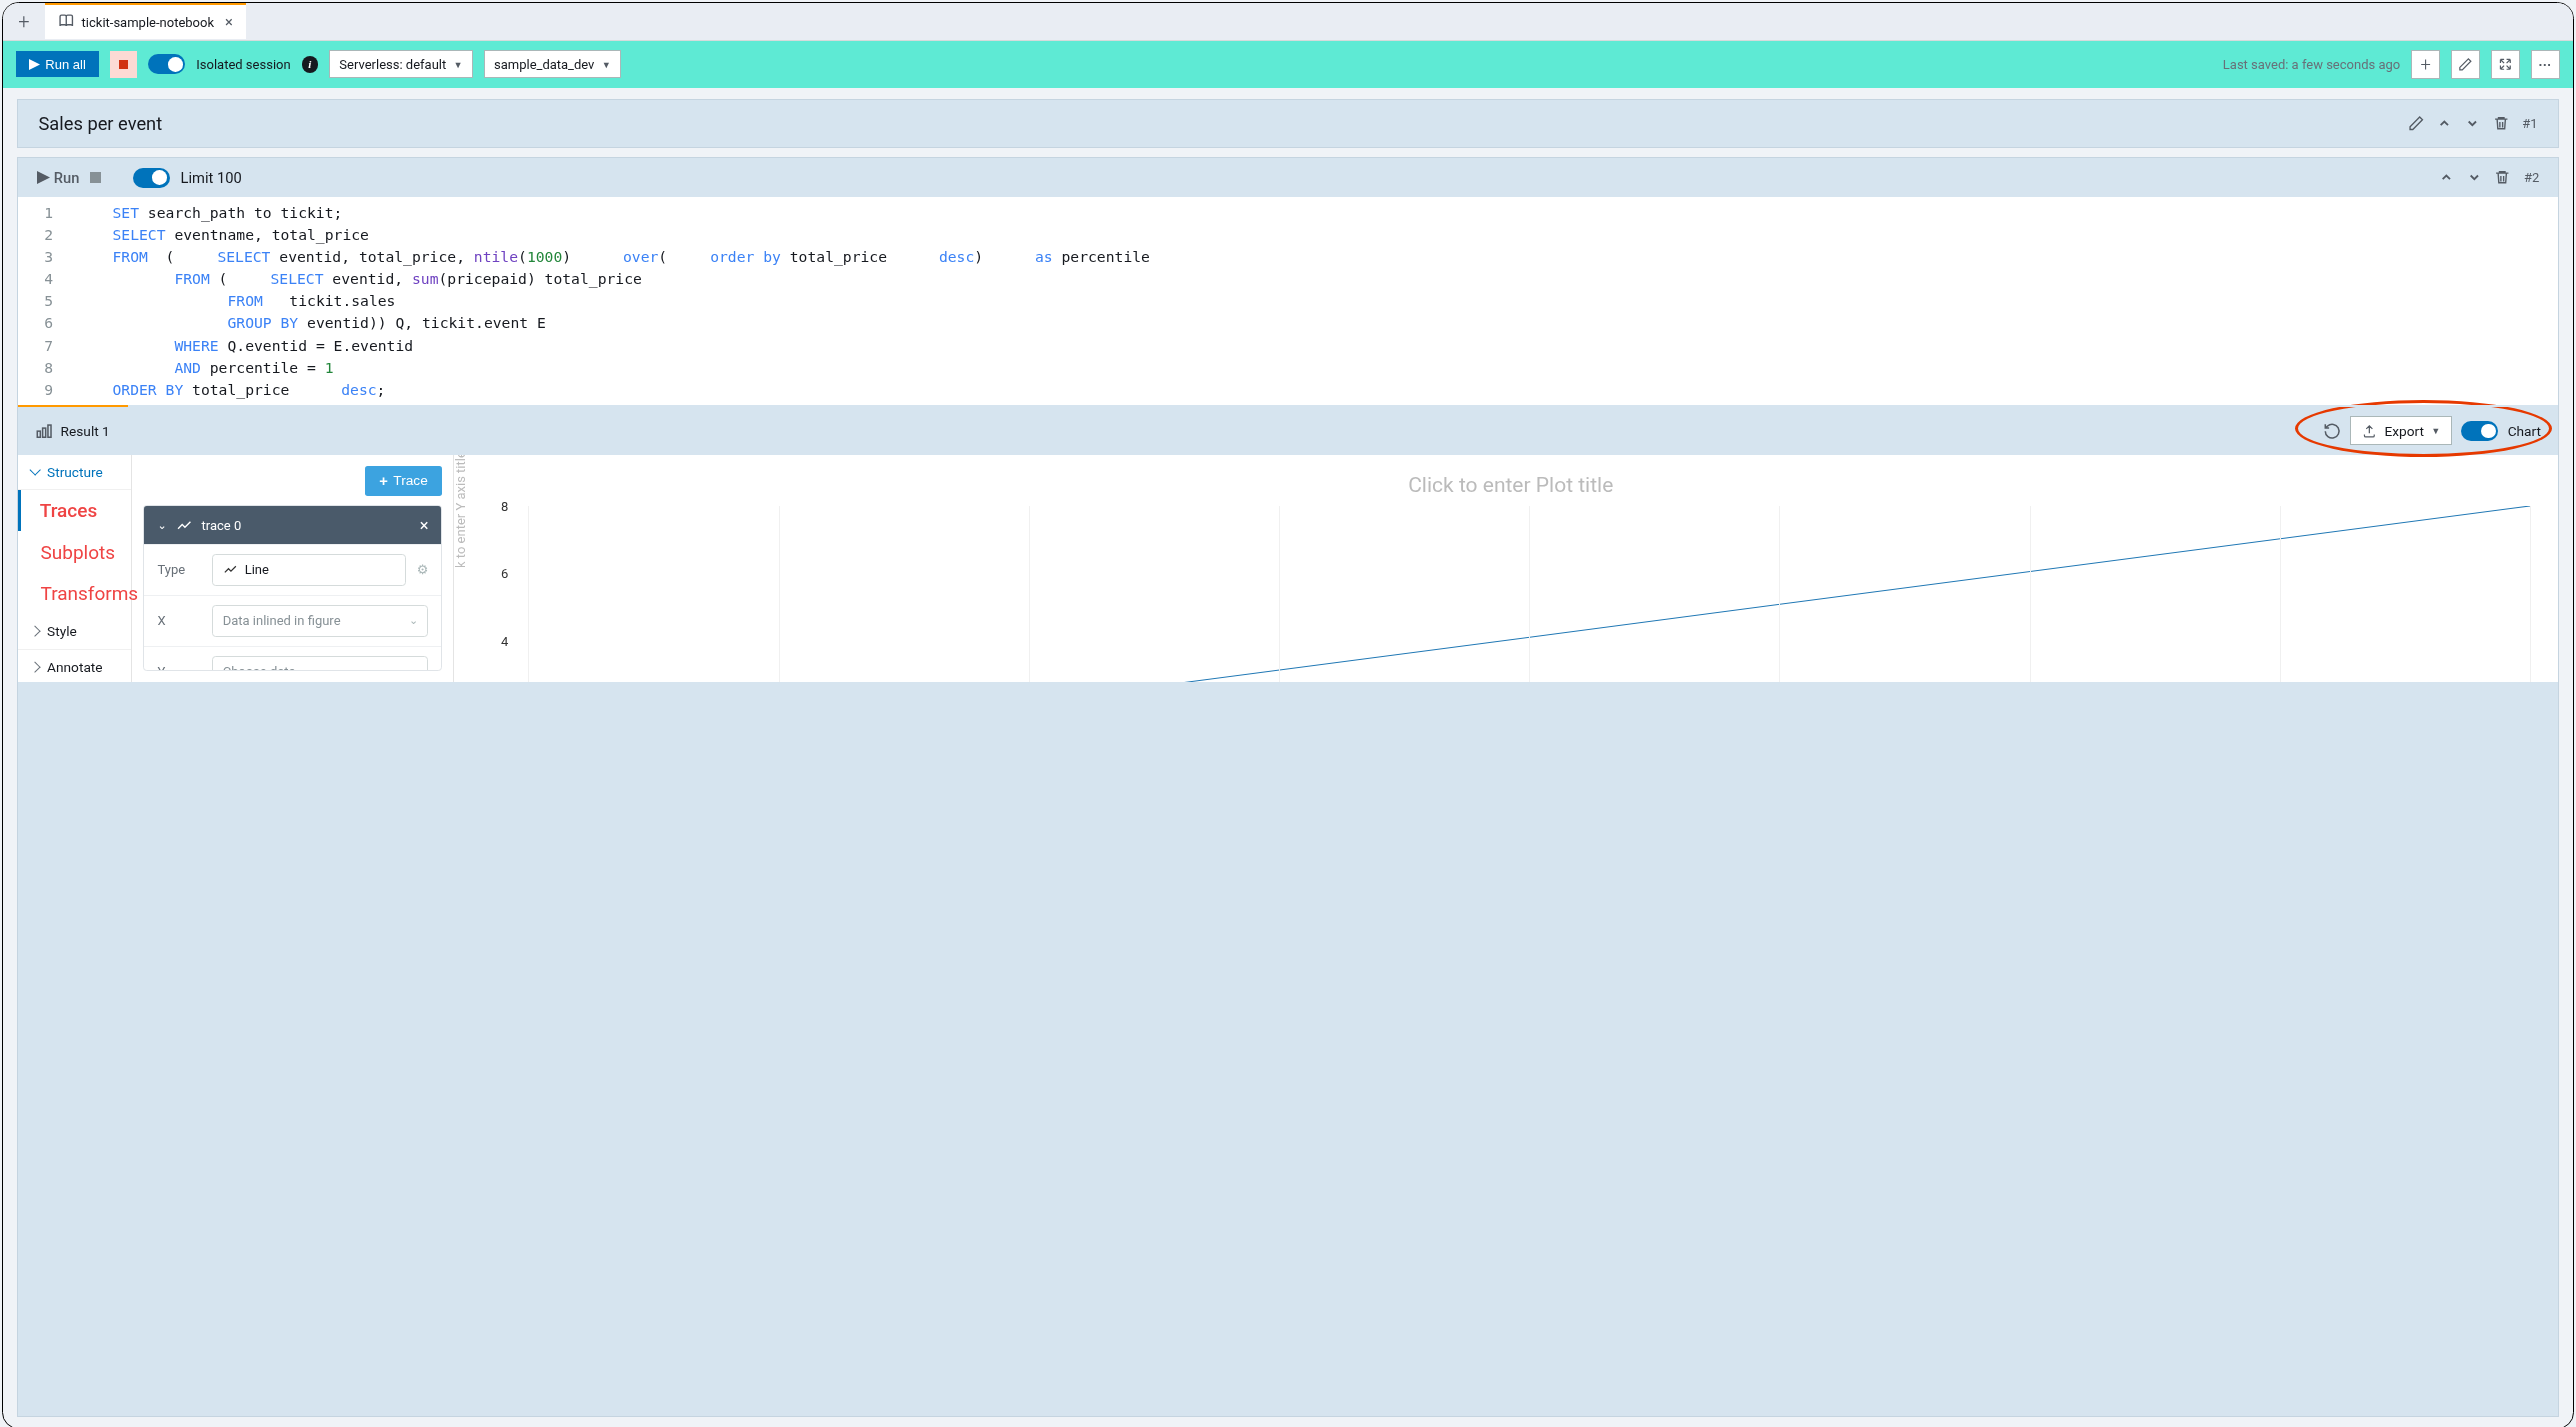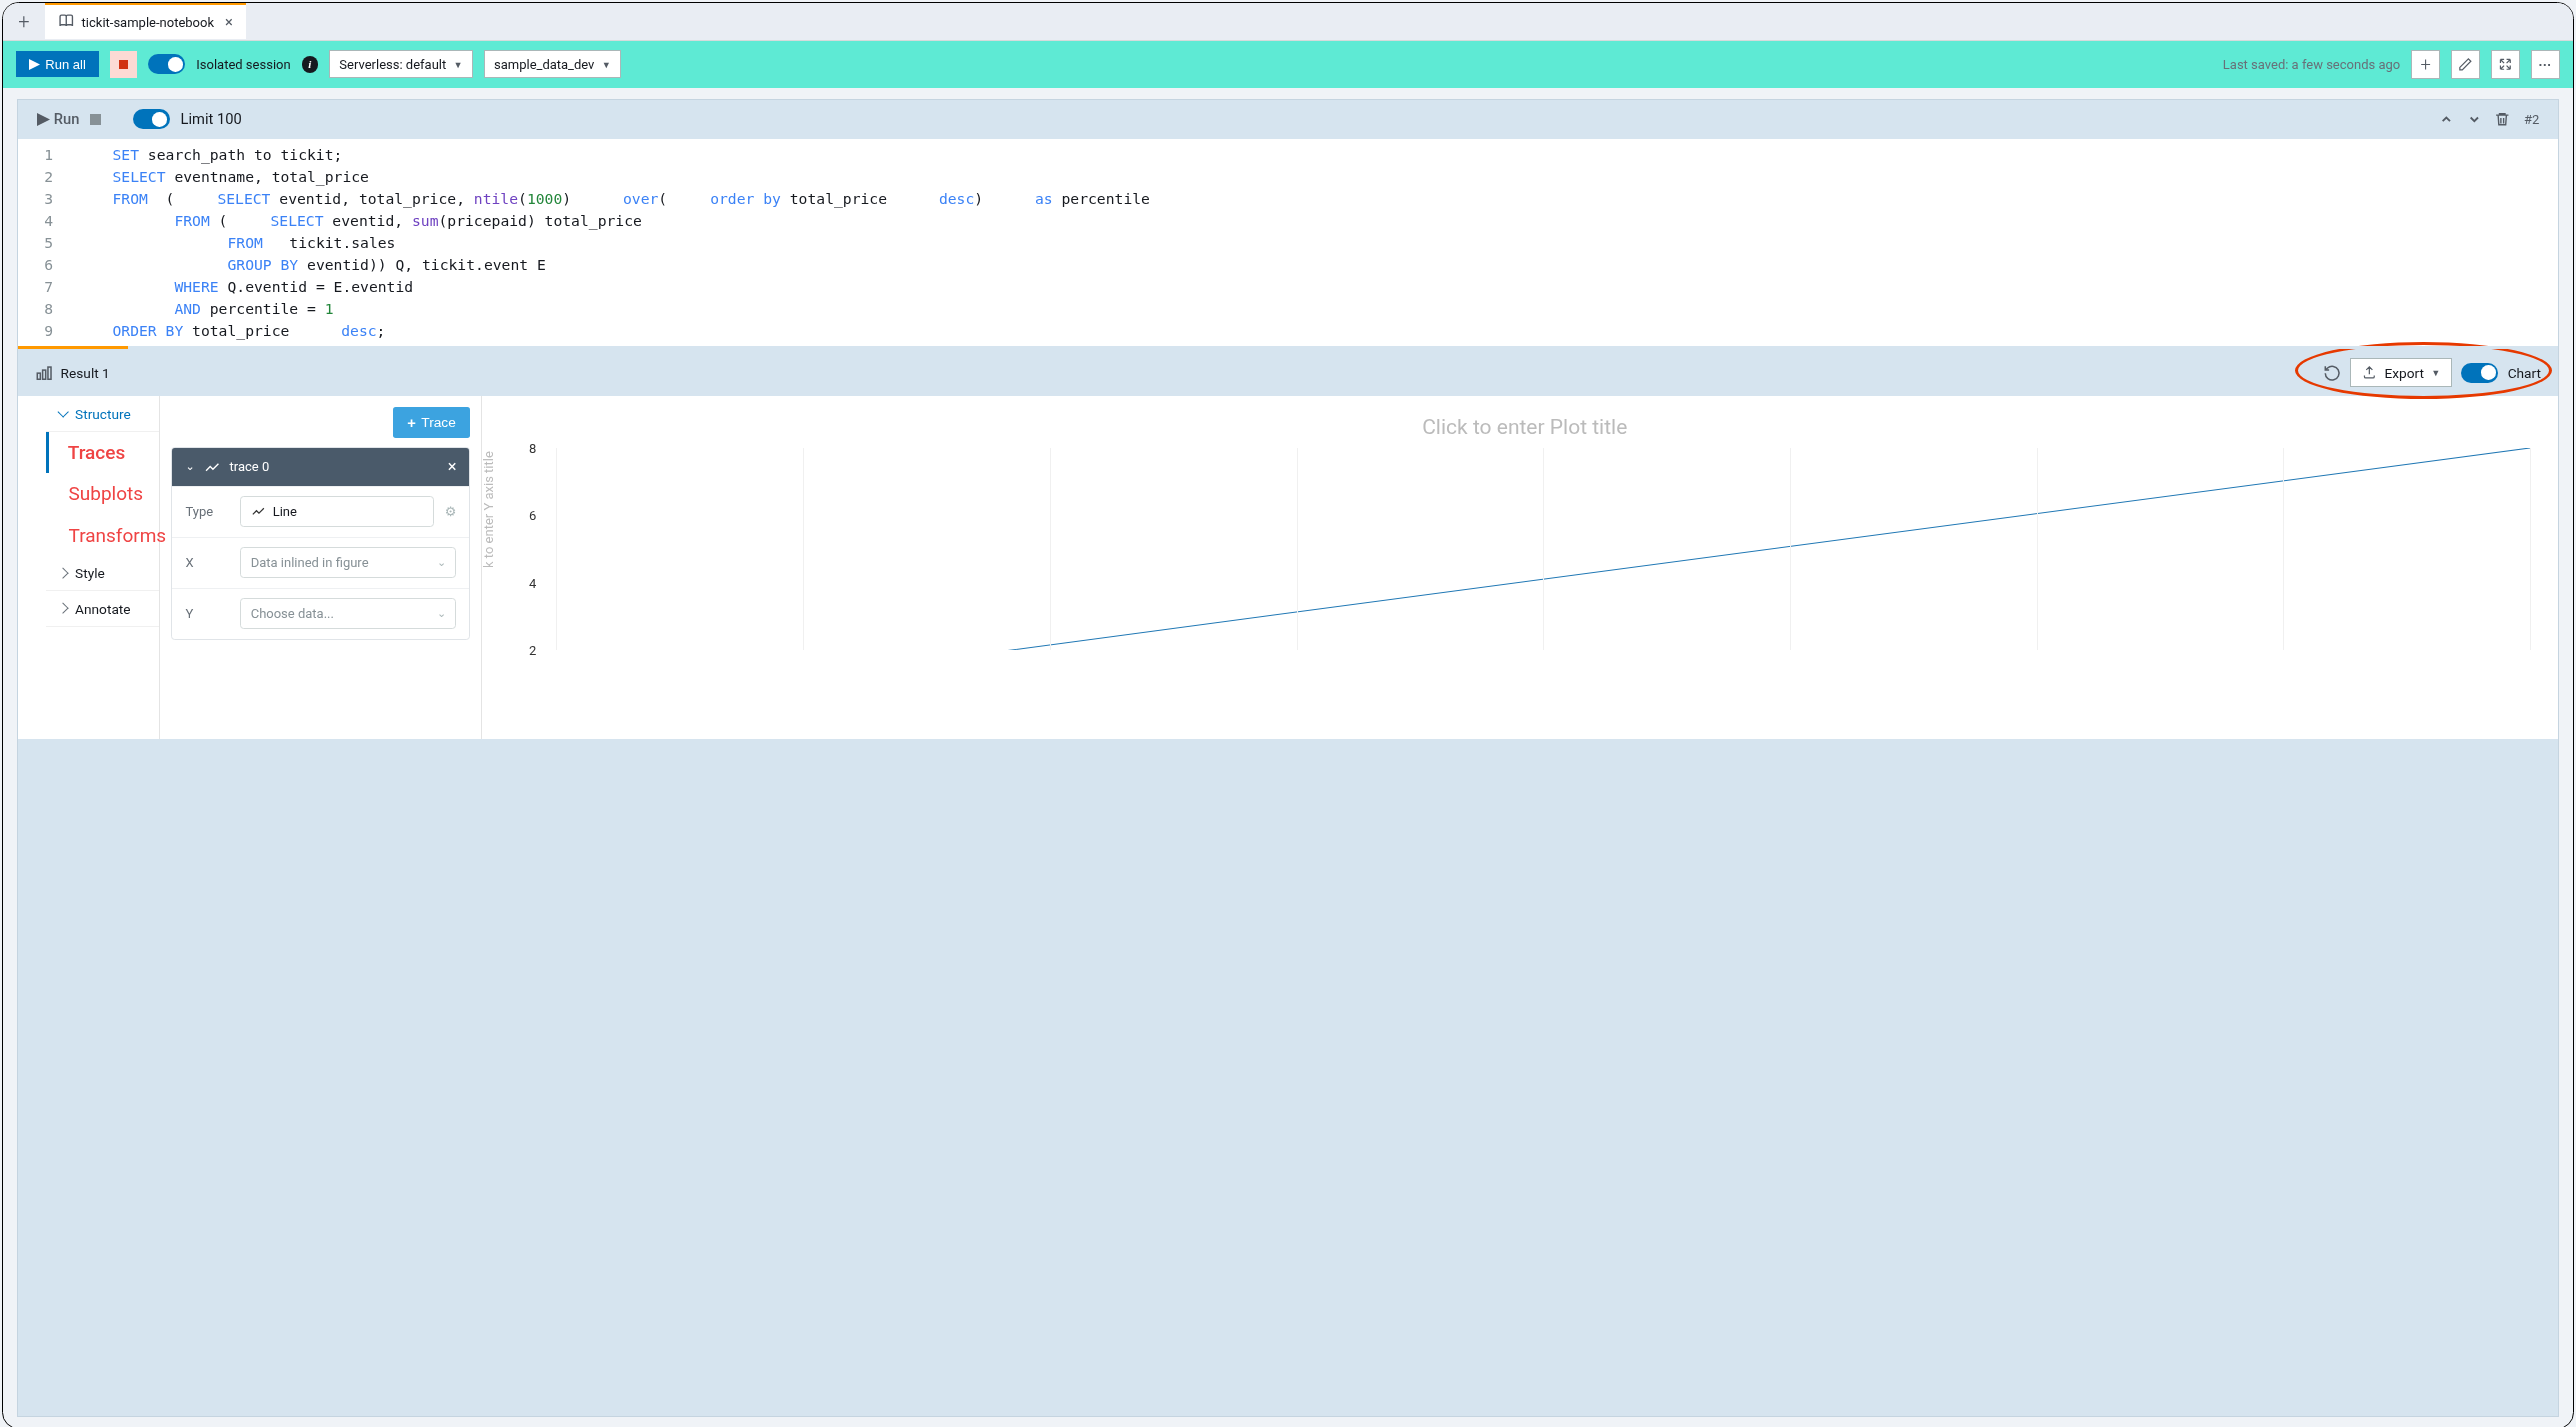--- a/index.html
+++ b/index.html
@@ -60,21 +60,21 @@
 .result-bar { display: flex; align-items: center; background: #d6e4ef; padding: 9.2px 16.5px; gap: 9.2px; position: relative; }
 .result-tab { display: flex; align-items: center; gap: 7.3px; font-size: 13.7px; color: #16191f; }
 .result-tab svg { width: 18.3px; height: 18.3px; }
 .refresh { color: #545b64; }
 .export-btn { background: #fff; border: 0.9px solid #aab7b8; padding: 5.5px 11px; display: flex; align-items: center; gap: 7.3px; cursor: pointer; font-size: 13.7px; }
 .export-btn svg { width: 14.7px; height: 14.7px; }
 .chart-label { font-size: 13.7px; }
 .highlight-oval { position: absolute; right: 5.5px; top: -7.3px; width: 257px; height: 57px; border: 3.7px solid #e63900; border-radius: 50%; pointer-events: none; }
 
 
-.chart-builder { display: flex; background: #fff; height: 343px; overflow: hidden; padding-left: 28px; }
+.chart-builder { display: flex; background: #fff; height: 227px; overflow: hidden; }
 .cb-sidebar { width: 114px; border-right: 0.9px solid #e4e4e4; }
 .cb-group { padding: 9.2px 13px; color: #0073bb; font-size: 13.7px; display: flex; align-items: center; gap: 5.5px; border-bottom: 0.9px solid #f0f0f0; cursor: pointer; }
 .cb-group.expanded::before { content: ''; width: 7.3px; height: 7.3px; border-right: 1.8px solid #0073bb; border-bottom: 1.8px solid #0073bb; transform: rotate(45deg); margin-right: 1.8px; margin-top:-3.7px; }
 .cb-group.collapsed::before { content: ''; width: 7.3px; height: 7.3px; border-right: 1.8px solid #687078; border-bottom: 1.8px solid #687078; transform: rotate(-45deg); margin-right: 1.8px; }
 .cb-group.collapsed { color: #16191f; }
 .cb-subitem { padding: 9.2px 13px 9.2px 22px; font-size: 19px; color: #ef4444; cursor: pointer; }
 .cb-subitem.active { border-left: 3.7px solid #0073bb; padding-left: 18.3px; font-weight: 500; }
 
 .cb-main { width: 322px; border-right: 0.9px solid #e4e4e4; padding: 11px; display:flex; flex-direction:column; gap:9.2px; }
 .trace-btn { background: #3ca3e0; color: #fff; border: none; padding: 7.3px 14.7px; font-size: 13.7px; align-self: flex-end; display: flex; align-items: center; gap: 5.5px; cursor: pointer; border-radius: 2.7px; }
@@ -152,20 +152,40 @@
           <path d="M4 4h6M4 4v6M4 4l6 6M20 4h-6M20 4v6M20 4l-6 6M4 20h6M4 20v-6M4 20l6-6M20 20h-6M20 20v-6M20 20l-6-6"></path>
         </svg>
     </div>
     <div class="icon-btn">
         <span style="letter-spacing:1.8px;font-weight:bold">⋯</span>
       </div>
   </div>
 
   <div class="cells">
 
+    <div class="cell">
+      <div class="cell-header">
+        <div class="cell-title">Sales per event</div>
+        <div class="cell-actions">
+          <svg width="16.5" height="16.5" viewBox="0 0 24 24" fill="none" stroke="#545b64" stroke-width="2">
+              <path d="M17 3l4 4L7 21H3v-4L17 3z"></path>
+            </svg>
+          <svg width="14.7" height="14.7" viewBox="0 0 24 24" fill="none" stroke="#545b64" stroke-width="3">
+              <polyline points="6 15 12 9 18 15"></polyline>
+            </svg>
+          <svg width="14.7" height="14.7" viewBox="0 0 24 24" fill="none" stroke="#545b64" stroke-width="3">
+              <polyline points="6 9 12 15 18 9"></polyline>
+            </svg>
+          <svg width="16.5" height="16.5" viewBox="0 0 24 24" fill="none" stroke="#545b64" stroke-width="2">
+              <path d="M3 6h18M8 6V4h8v2M6 6l1 14h10l1-14M10 10v8M14 10v8"></path>
+            </svg>
+          <span class="cell-index">#1</span>
+        </div>
+      </div>
+    </div>
 
     <div class="cell" style="flex:1;display:flex;flex-direction:column;overflow:hidden">
       <div class="cell-run">
         <div class="run-btn">
           <svg viewBox="0 0 10 10">
               <polygon points="0,0 10,5 0,10"></polygon>
             </svg>
           <span>Run</span>
         </div>
         <div class="stop-sq"></div>

